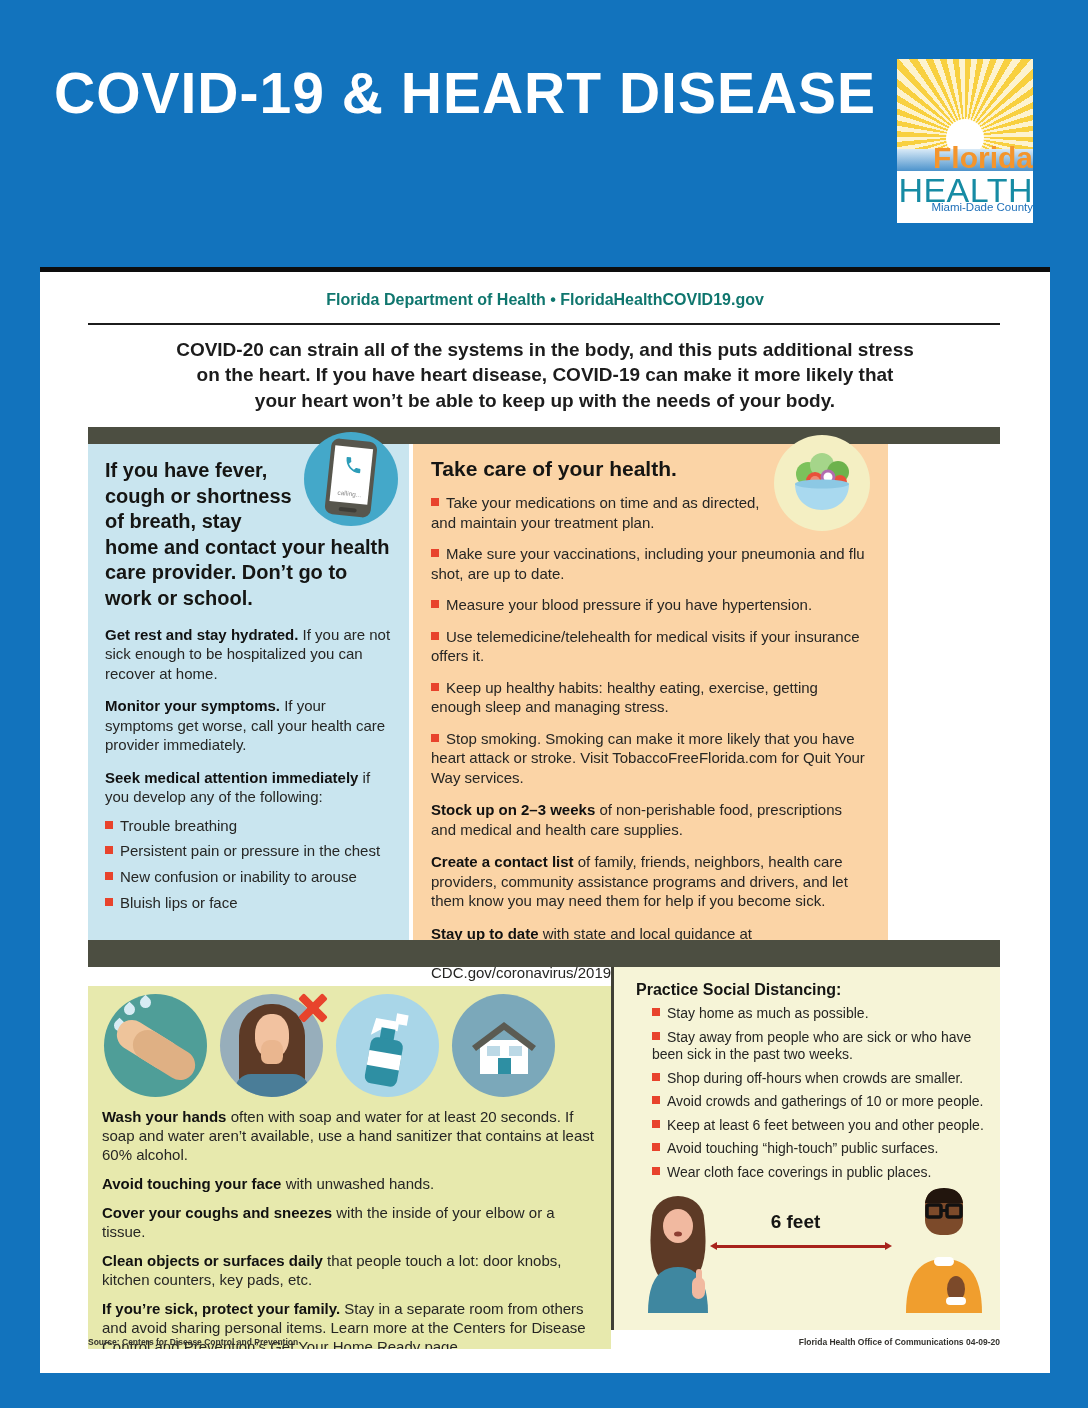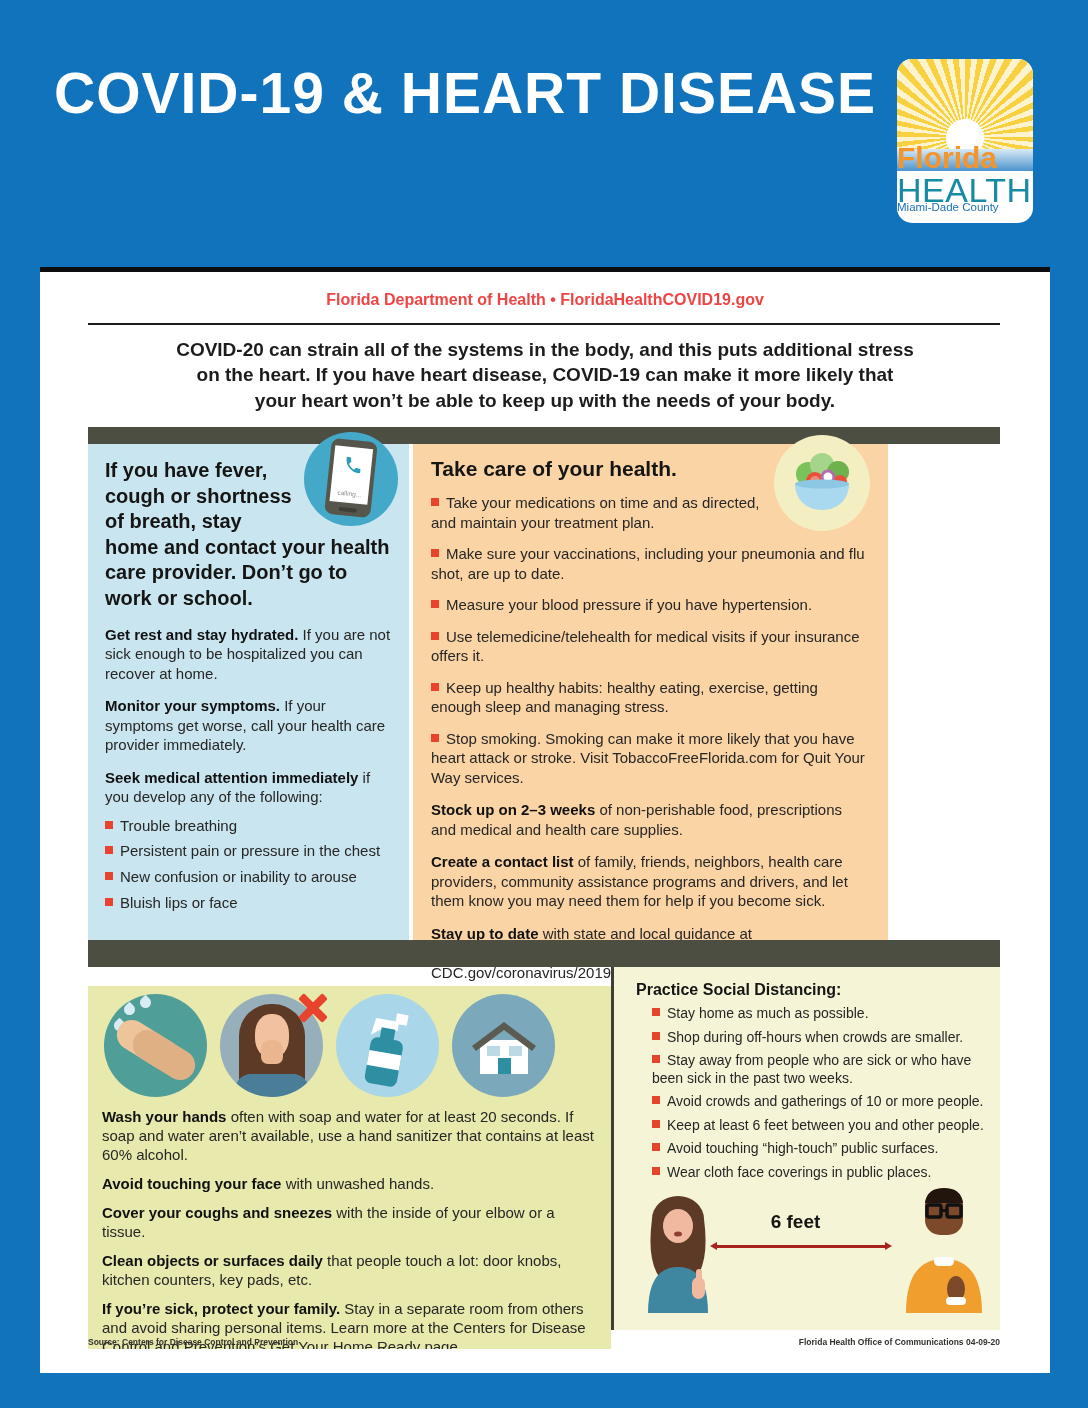--- a/index.html
+++ b/index.html
@@ -4,39 +4,39 @@
 <style>
   html,body{margin:0;padding:0;}
   body{width:1088px;height:1408px;background:#1273bd;position:relative;
        font-family:"Liberation Sans", sans-serif;color:#262624;}
   .canvas{position:absolute;inset:0;overflow:hidden;}
 
   
   .poster-title{position:absolute;left:54px;top:60px;margin:0;color:#ffffff;
     font-size:57px;font-weight:800;letter-spacing:1px;text-align:right;}
   .logo{position:absolute;left:897px;top:59px;width:136px;height:164px;background:#fff;
-    border-radius:15px;overflow:hidden;text-align:left;}
+    border-radius:0;overflow:hidden;text-align:right;}
   .logo .rays{position:absolute;left:0;right:0;top:0;height:102px;
     background:repeating-conic-gradient(from 0deg at 50% 76%, #f8d040 0 4.5deg, #fdf3cf 4.5deg 9deg);}
   .logo .sun{position:absolute;left:50%;top:60px;width:38px;height:38px;margin-left:-19px;
     border-radius:50%;background:#fff;}
   .logo .horizon{position:absolute;left:0;right:0;top:90px;height:22px;
     background:linear-gradient(#d9eaf7 0%,#4c93cc 100%);}
   .logo-florida{position:absolute;top:82px;left:0;width:100%;color:#f4952c;
     font-size:30px;font-weight:800;}
   .logo-health{position:absolute;top:112px;left:0;width:100%;color:#168ba4;
     font-size:34px;font-weight:400;letter-spacing:.5px;}
   .logo-county{position:absolute;top:142px;left:0;width:100%;color:#1d6fb8;
     font-size:11.5px;font-weight:400;}
 
   
   .page{position:absolute;left:40px;top:267px;width:1010px;height:1106px;background:#ffffff;}
   .page-topline{position:absolute;left:0;top:0;width:100%;height:5px;background:#0d0d0d;}
   .meta-header{position:absolute;left:0;right:0;top:24px;text-align:center;
-    font-size:16px;font-weight:700;color:#ef4444;}
+    font-size:16px;font-weight:700;color:#0f766e;}
   .rule{position:absolute;left:48px;top:56px;width:912px;height:2px;background:#1c1c1c;}
   .intro{position:absolute;left:0;right:0;top:70px;margin:0 auto;width:740px;text-align:center;
     font-size:19px;font-weight:700;line-height:1.33;color:#1c1c1c;}
 
   .bar{position:absolute;left:48px;width:912px;background:#4c4e41;}
   .bar-top{top:160px;height:17px;}
   .bar-bottom{top:673px;height:27px;}
 
   
   .box{position:absolute;box-sizing:border-box;}
@@ -255,22 +255,22 @@
       <p class="hyg-para"><b>Clean objects or surfaces daily</b><span> that people touch a lot: door knobs, kitchen counters, key pads, etc.</span></p>
       <p class="hyg-para"><b>If you’re sick, protect your family.</b><span> Stay in a separate room from others and avoid sharing personal items. Learn more at the Centers for Disease Control and Prevention’s Get Your Home Ready page (https://tinyurl.com/v267uf3).</span></p>
     </section>
 
     <div class="v-divider"></div>
 
     <section class="box box-distancing">
       <h3 class="dist-heading">Practice Social Distancing:</h3>
       <ul class="dist-list">
         <li><span class="sq"></span><span>Stay home as much as possible.</span></li>
+        <li><span class="sq"></span><span>Stay away from people who are sick or who have been sick in the past two weeks.</span></li>
         <li><span class="sq"></span><span>Shop during off-hours when crowds are smaller.</span></li>
-        <li><span class="sq"></span><span>Stay away from people who are sick or who have been sick in the past two weeks.</span></li>
         <li><span class="sq"></span><span>Avoid crowds and gatherings of 10 or more people.</span></li>
         <li><span class="sq"></span><span>Keep at least 6 feet between you and other people.</span></li>
         <li><span class="sq"></span><span>Avoid touching “high-touch” public surfaces.</span></li>
         <li><span class="sq"></span><span>Wear cloth face coverings in public places.</span></li>
       </ul>
 
       <div class="scene">
         <svg class="woman" width="84" height="120" viewBox="0 0 84 120">
           <path d="M16 26 q-5 38 6 56 h40 q11 -18 6 -56z" fill="#5d3a26"></path>
           <ellipse cx="42" cy="26" rx="26" ry="23" fill="#5d3a26"></ellipse>

